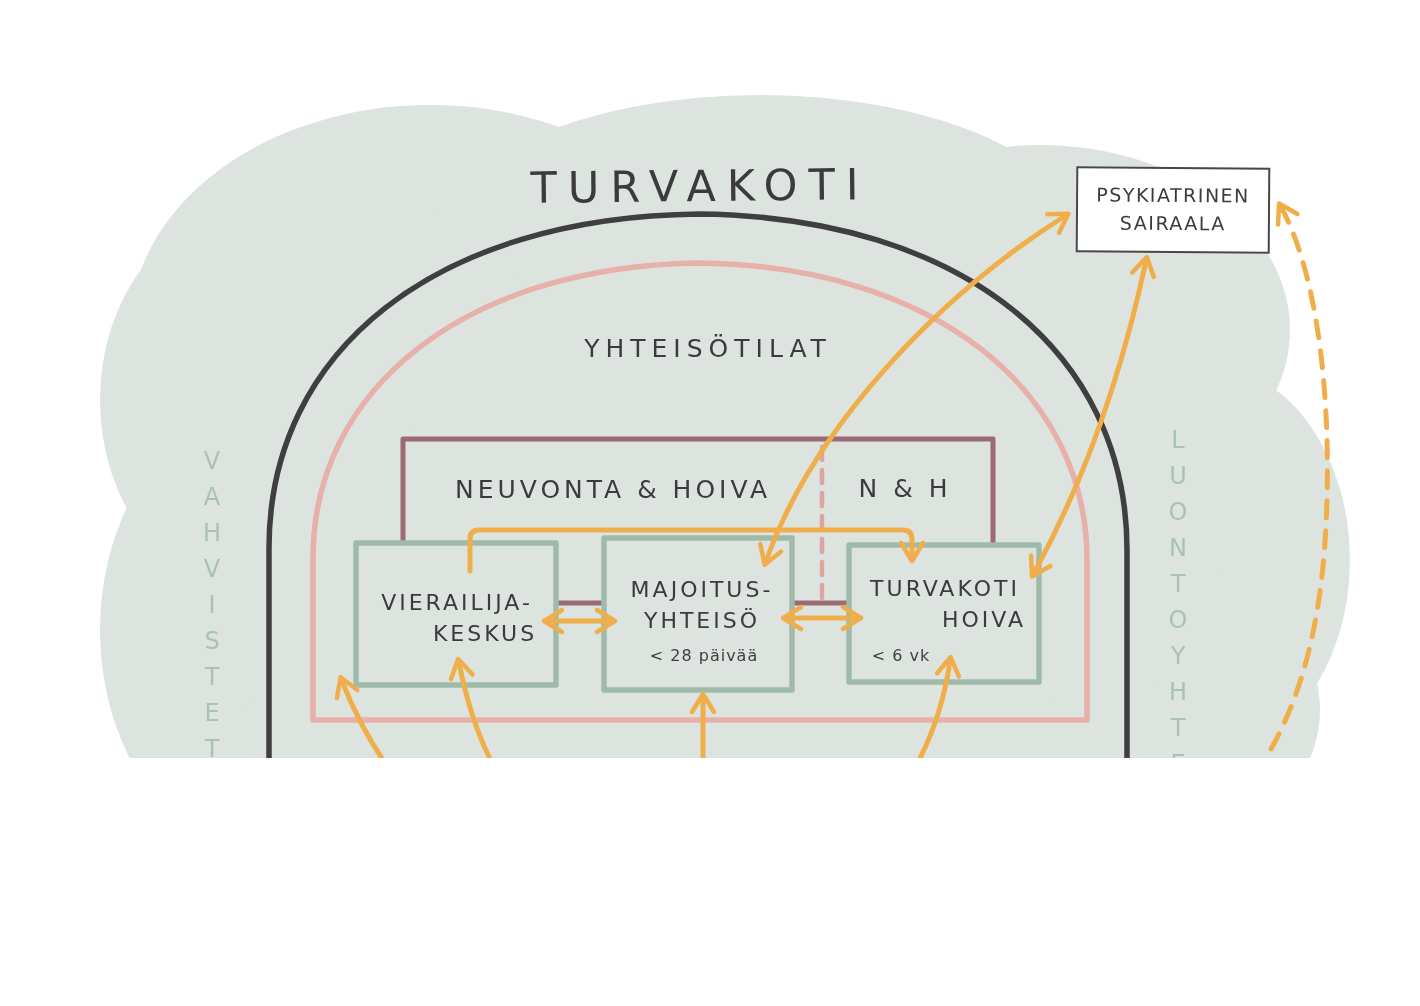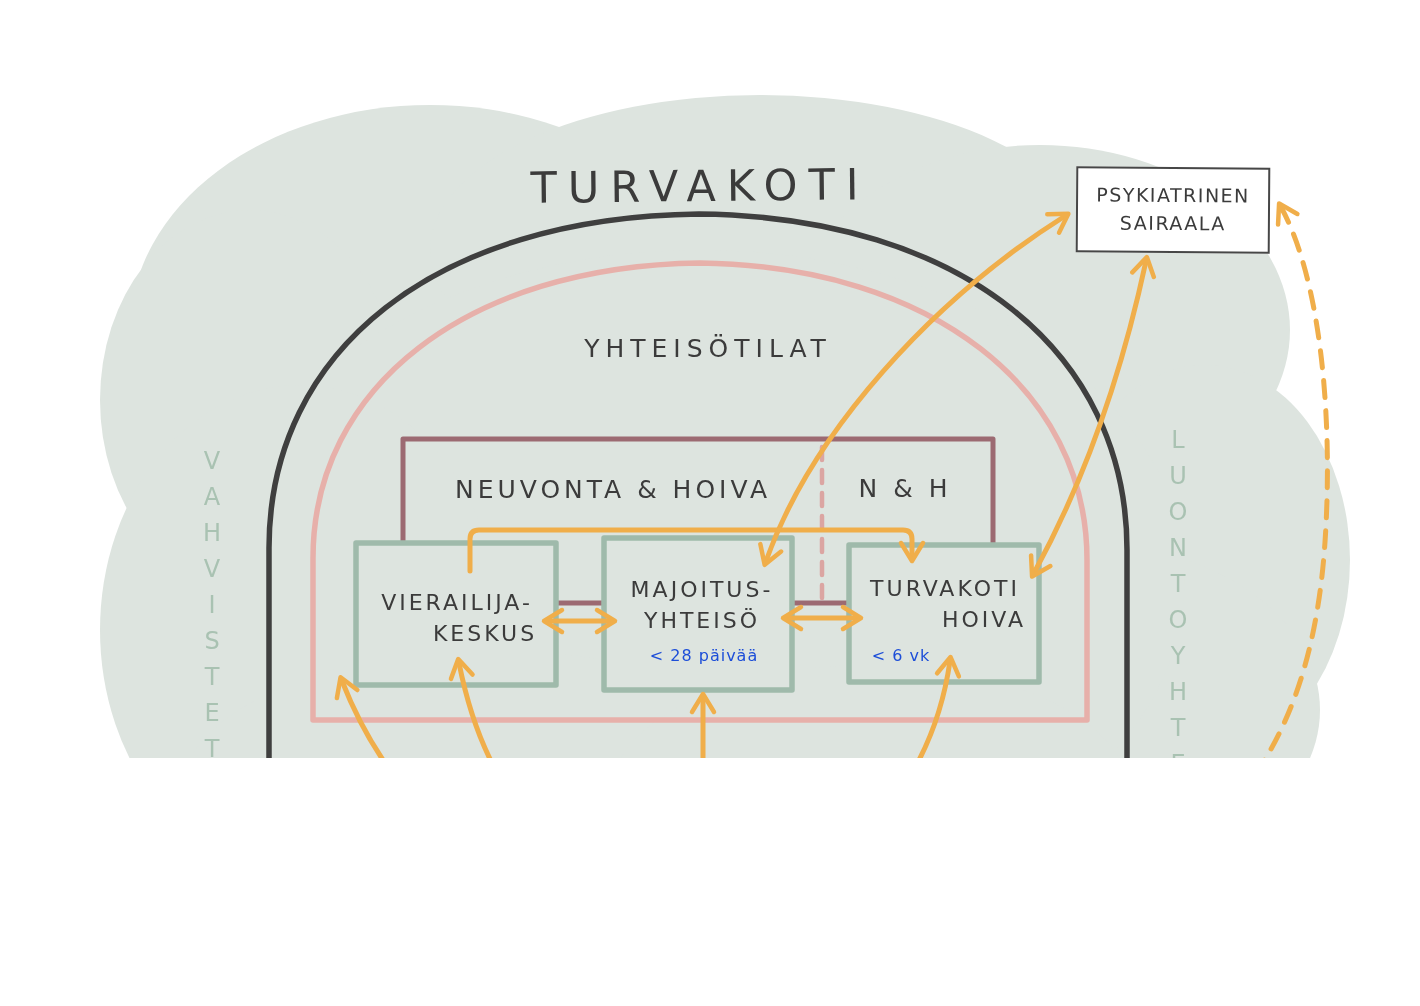--- a/index.html
+++ b/index.html
@@ -26,21 +26,21 @@
   .band-left-label  { top:476px; left:613px; font-size:25px; letter-spacing:4px; }
   .band-right-label { top:475px; left:905px; font-size:25px; letter-spacing:4px; }
 
   .unit-line { font-size:22px; letter-spacing:3px; }
   .v1 { top:591px; left:457px; }
   .v2 { top:622px; left:457px;margin-left:28px; }
   .m1 { top:578px; left:702px; }
   .m2 { top:609px; left:702px; }
   .t1 { top:577px; left:945px; }
   .t2 { top:608px; left:945px;margin-left:39px; }
-  .unit-note { font-size:16px; letter-spacing:1px; color:#1d4ed8; }
+  .unit-note { font-size:16px; letter-spacing:1px; color:#404040; }
   .m-note { top:647px; left:704px; }
   .t-note { top:647px; left:901px; }
 
   .side-label {
     position:absolute;
     transform: translateX(-50%);
     writing-mode: vertical-rl;
     text-orientation: upright;
     font-size:24px;
     letter-spacing:8px;

